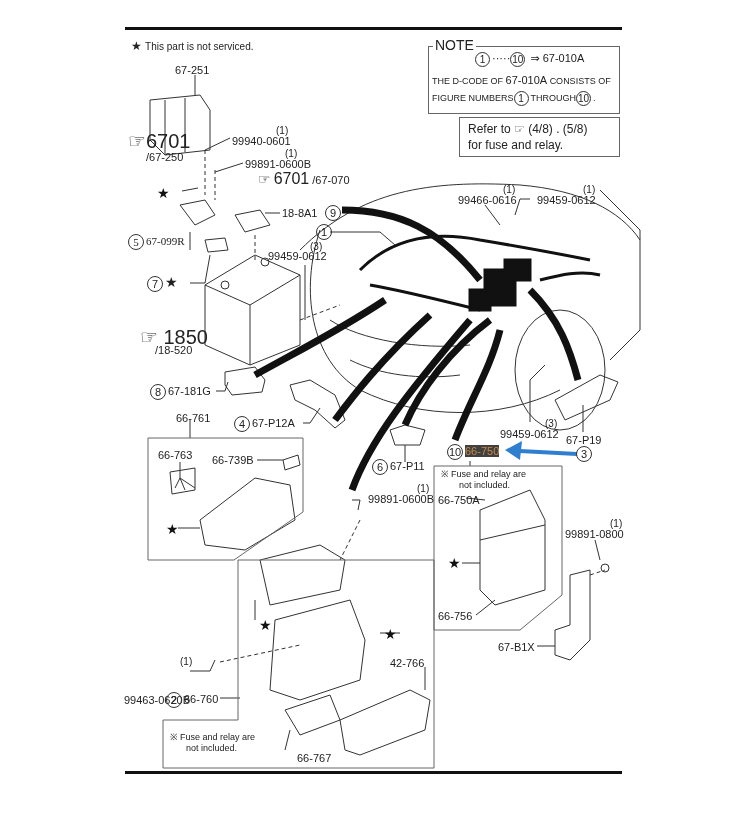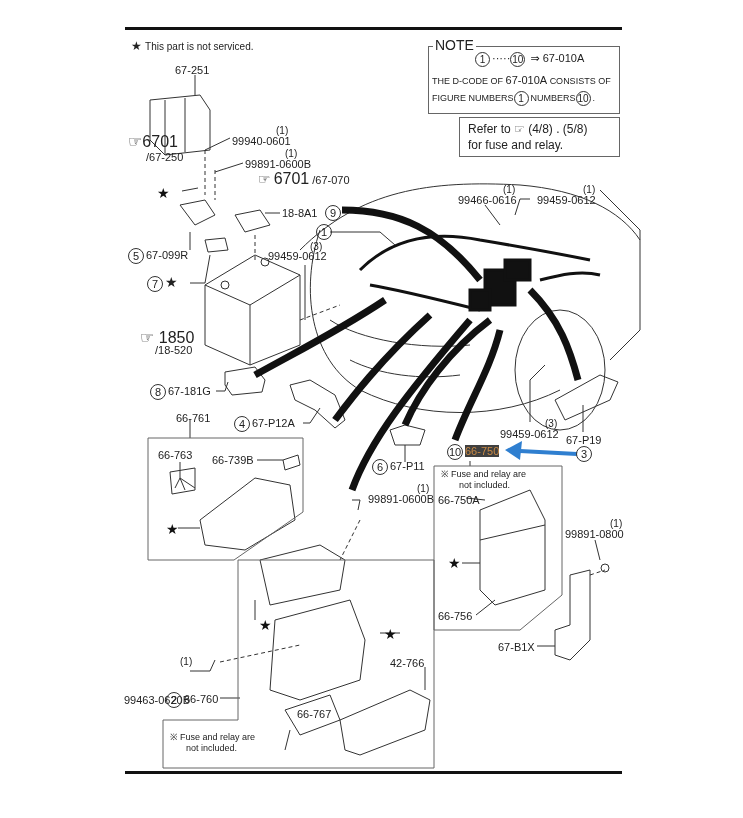--- a/index.html
+++ b/index.html
@@ -1,19 +1,19 @@
 <!DOCTYPE html>
 <html><head>
 <meta charset="utf-8">
 <style>
   html,body{margin:0;padding:0;background:#fff;}
   body{width:743px;height:818px;position:relative;overflow:hidden;font-family:"Liberation Sans",sans-serif;color:#222;}
   .rule{position:absolute;left:125px;width:497px;height:3px;background:#111;}
   .lbl{position:absolute;font-size:11px;line-height:12px;white-space:nowrap;color:#222;}
-  .lbl.big{font-size:16px;line-height:17px;}
+  .lbl.big{font-size:20px;line-height:17px;}
   .lbl.med{font-size:12px;}
   .sup{position:absolute;font-size:10px;line-height:10px;color:#222;}
   .circ{display:inline-block;width:14px;height:14px;border:1px solid #333;border-radius:50%;text-align:center;font-size:11px;line-height:14px;margin-right:2px;vertical-align:middle;}
   .circ.sm{width:13px;height:13px;line-height:13px;font-size:10px;}
   .box{position:absolute;border:1px solid #666;}
   .star{position:absolute;font-size:14px;line-height:14px;color:#111;}
   .hl{background:#404040;color:#c98a45;}
   svg{position:absolute;left:0;top:0;}
   .note-title{position:absolute;font-size:14px;line-height:14px;background:#fff;padding:0 2px;}
   .small{font-size:9px;line-height:11px;}
@@ -152,21 +152,21 @@
   <span class="circ sm">1</span><span>·····</span><span class="circ sm">10</span>
   <span>⇒</span>
   <span>67-010A</span>
 </div>
 <div class="lbl small" style="left:432px;top:75px;">
   <span>THE D-CODE OF</span>
   <span style="font-size:11px;">67-010A</span>
   <span>CONSISTS OF</span>
 </div>
 <div class="lbl small" style="left:432px;top:91px;">
-  <span>FIGURE NUMBERS</span><span class="circ sm">1</span><span>NUMBERS</span><span class="circ sm">10</span><span>.</span>
+  <span>FIGURE NUMBERS</span><span class="circ sm">1</span><span>THROUGH</span><span class="circ sm">10</span><span>.</span>
 </div>
 
 <div class="box" style="left:459px;top:117px;width:159px;height:38px;"></div>
 <div class="lbl med" style="left:468px;top:123px;">
   <span>Refer to</span>
   <span>☞</span>
   <span>(4/8) . (5/8)</span>
 </div>
 <div class="lbl med" style="left:468px;top:139px;">for fuse and relay.</div>
 
@@ -182,21 +182,21 @@
 <div class="lbl" style="left:245px;top:158px;">99891-0600B</div>
 
 <div class="lbl" style="left:258px;top:173px;"><span style="font-size:14px;">☞</span> <span style="font-size:16px;">6701</span> <span>/67-070</span></div>
 
 <div class="star" style="left:157px;top:186px;">★</div>
 
 <div class="lbl" style="left:282px;top:207px;">18-8A1</div>
 <div class="lbl" style="left:325px;top:205px;"><span class="circ">9</span></div>
 <div class="lbl" style="left:316px;top:224px;"><span class="circ">1</span></div>
 
-<div class="lbl" style="left:128px;top:248px;"><span class="circ">5</span><span>67-099R</span></div>
+<div class="lbl" style="left:128px;top:234px;font-family:Liberation Serif, serif;"><span class="circ">5</span><span>67-099R</span></div>
 
 <div class="sup" style="left:310px;top:242px;">(3)</div>
 <div class="lbl" style="left:268px;top:250px;">99459-0612</div>
 
 <div class="lbl" style="left:147px;top:276px;"><span class="circ">7</span><span style="font-size:14px;">★</span></div>
 
 <div class="lbl big" style="left:140px;top:329px;"><span>☞</span> <span>1850</span></div>
 <div class="lbl" style="left:155px;top:344px;">/18-520</div>
 
 <div class="sup" style="left:503px;top:185px;">(1)</div>
@@ -239,13 +239,13 @@
 <div class="star" style="left:384px;top:627px;">★</div>
 
 <div class="sup" style="left:180px;top:657px;">(1)</div>
 <div class="lbl" style="left:124px;top:666px;margin-top:28px;">99463-0620B</div>
 
 <div class="lbl" style="left:166px;top:692px;"><span class="circ">2</span><span>66-760</span></div>
 <div class="lbl" style="left:390px;top:657px;">42-766</div>
 
 <div class="lbl small" style="left:170px;top:732px;">※ Fuse and relay are</div>
 <div class="lbl small" style="left:186px;top:743px;">not included.</div>
-<div class="lbl" style="left:265px;top:708px;padding-left:32px;">66-767</div>
+<div class="lbl" style="left:265px;top:752px;padding-left:32px;">66-767</div>
 
 </body></html>

